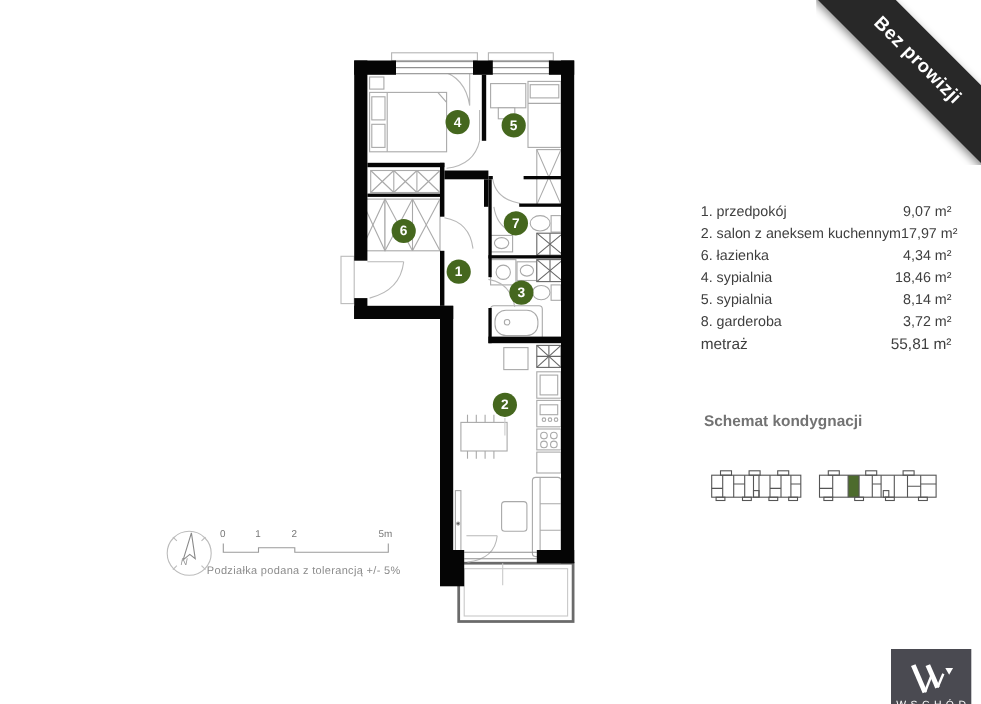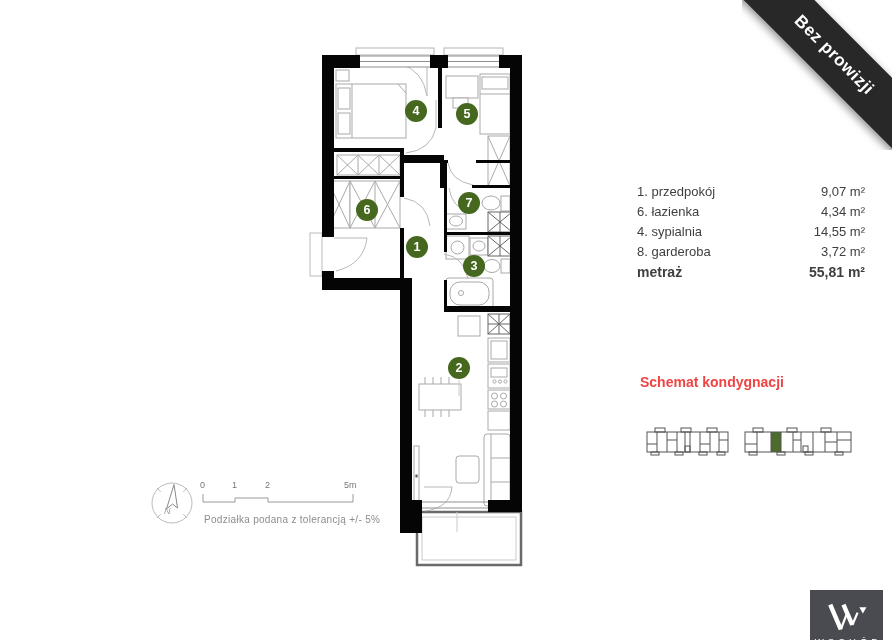--- a/index.html
+++ b/index.html
@@ -18,27 +18,27 @@
   #plan{position:absolute;left:300px;top:40px;width:245px;height:540px;}
   .badge{position:absolute;width:22px;height:22px;border-radius:50%;background:#45671e;
          color:#fff;font-size:12.5px;font-weight:bold;display:flex;align-items:center;
          justify-content:center;z-index:20;}
 
   
   .legend{position:absolute;left:637px;top:185px;width:228px;color:#3f3f3f;}
   .lrow{display:flex;justify-content:space-between;margin-bottom:6px;font-size:13px;
         line-height:14px;white-space:nowrap;}
   .lrow .ra{text-align:left;}
-  .lrow.total{font-weight:bold;font-size:14px;margin-top:5px;}
-
-  .schemat-title{position:absolute;left:640px;top:374px;font-size:14px;font-weight:bold;color:#ef4444;}
+  .lrow.total{font-weight:normal;font-size:14px;margin-top:5px;}
+
+  .schemat-title{position:absolute;left:640px;top:374px;font-size:14px;font-weight:bold;color:#737373;}
   .buildings{position:absolute;left:645px;top:426px;display:flex;gap:13px;align-items:flex-start;}
 
   
-  .note{position:absolute;left:204px;top:514px;font-size:10px;color:#8c8c8c;letter-spacing:.3px;}
+  .note{position:absolute;left:188px;top:514px;font-size:10px;color:#8c8c8c;letter-spacing:.3px;}
 
   
   .logo{position:absolute;left:810px;top:556px;width:73px;height:77px;background:#4a4a51;
         display:flex;flex-direction:column;align-items:center;justify-content:center;margin-top:34px;}
   .logo .t1{color:#fff;font-size:9.5px;letter-spacing:4px;margin-top:4px;text-indent:4px;}
   .logo .t2{color:#e6e6e6;font-size:5px;letter-spacing:1.8px;margin-top:3px;text-indent:1.8px;}
 </style>
 </head>
 <body>
 
@@ -216,26 +216,34 @@
 <div class="badge" style="left:456px;top:103px">5</div>
 <div class="badge" style="left:356px;top:199px">6</div>
 <div class="badge" style="left:458px;top:192px">7</div>
 
 <div class="legend">
   <div class="lrow">
     <span>1. przedpokój</span>
     <span class="ra">9,07 m²</span>
   </div>
   <div class="lrow">
+    <span>2. salon z aneksem kuchennym</span>
+    <span class="ra">17,97 m²</span>
+  </div>
+  <div class="lrow">
     <span>6. łazienka</span>
     <span class="ra">4,34 m²</span>
   </div>
   <div class="lrow">
     <span>4. sypialnia</span>
-    <span class="ra">14,55 m²</span>
+    <span class="ra">18,46 m²</span>
+  </div>
+  <div class="lrow">
+    <span>5. sypialnia</span>
+    <span class="ra">8,14 m²</span>
   </div>
   <div class="lrow">
     <span>8. garderoba</span>
     <span class="ra">3,72 m²</span>
   </div>
   <div class="lrow total">
     <span>metraż</span>
     <span class="ra">55,81 m²</span>
   </div>
 </div>

